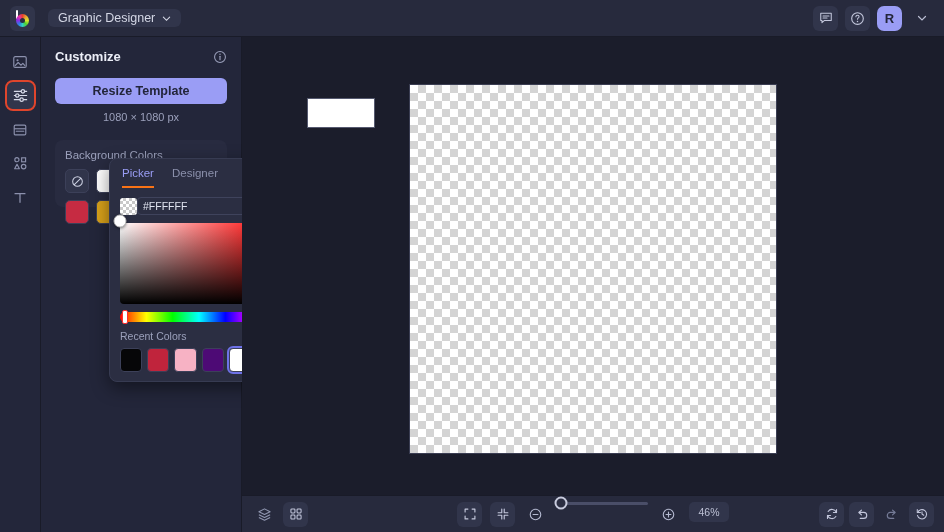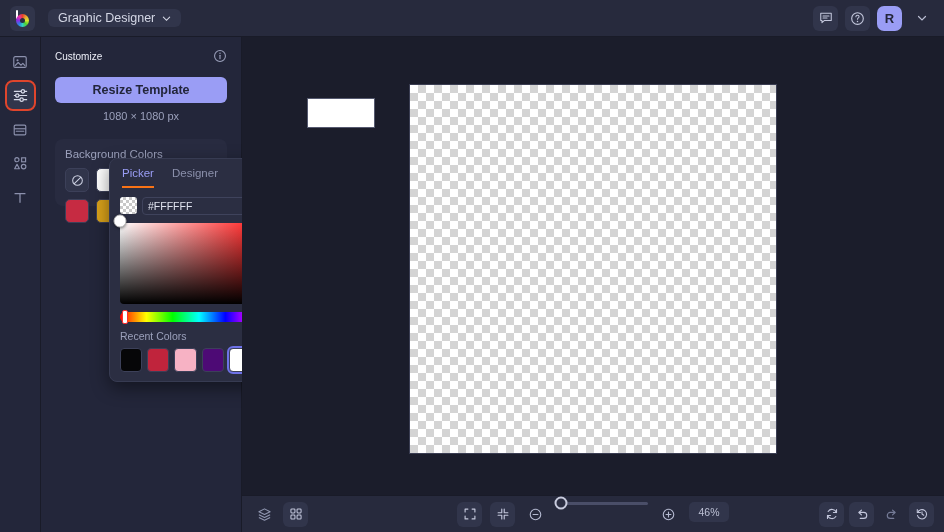--- a/index.html
+++ b/index.html
@@ -76,21 +76,21 @@
   .rail-btn.active { background: #31354b; outline: 2px solid #e0452c; }
 
   
   .panel {
     position: absolute; left: 41px; top: 37px; width: 201px; height: 495px;
     background: #23263a; border-right: 1px solid #191b28; padding: 12px 14px;
   }
   .panel-head {
     display: flex; align-items: center; justify-content: space-between; margin-bottom: 14px;
   }
-  .panel-title { color: #eceef7; font-size: 10px; font-weight: normal; }
+  .panel-title { color: #eceef7; font-size: 13px; font-weight: bold; }
   .resize-btn {
     width: 100%; height: 26px; border-radius: 6px; background: #9a9df5;
     color: #22253a; font-size: 12.5px; font-weight: bold;
     display: flex; align-items: center; justify-content: center; cursor: pointer;
   }
   .dims { text-align: center; color: #9ba0bb; font-size: 11px; margin-top: 7px; }
   .bg-card {
     margin-top: 17px; background: #282b40; border-radius: 8px; padding: 9px 10px;
     height: 67px;
   }
@@ -109,21 +109,21 @@
   .picker {
     position: absolute; left: 109px; top: 158px; width: 180px; height: 224px;
     background: #2b2e42; border: 1px solid #373b52; border-radius: 8px;
     box-shadow: 0 6px 18px rgba(0,0,0,.45); padding: 8px 10px 10px 10px;
   }
   .tabs { display: flex; gap: 18px; padding-left: 2px; }
   .tab {
     font-size: 11.5px; color: #8b90ab; padding-bottom: 7px; cursor: pointer;
   }
   .tab.active { color: #9a9df5; border-bottom: 2px solid #f97316; }
-  .hexrow { display: flex; gap: 5px; margin-top: 9px; }
+  .hexrow { display: flex; align-items: center; margin-top: 9px; }
   .checker-sm {
     width: 17px; height: 17px; border-radius: 3px; flex: 0 0 auto;
     background-image:
       linear-gradient(45deg,#c8c8c8 25%,transparent 25%,transparent 75%,#c8c8c8 75%),
       linear-gradient(45deg,#c8c8c8 25%,#fff 25%,#fff 75%,#c8c8c8 75%);
     background-size: 6px 6px; background-position: 0 0, 3px 3px;
   }
   .hexfield {
     flex: 1 1 auto; height: 18px; background: transparent;
     border: 1px solid #3f435c; border-radius: 4px;

